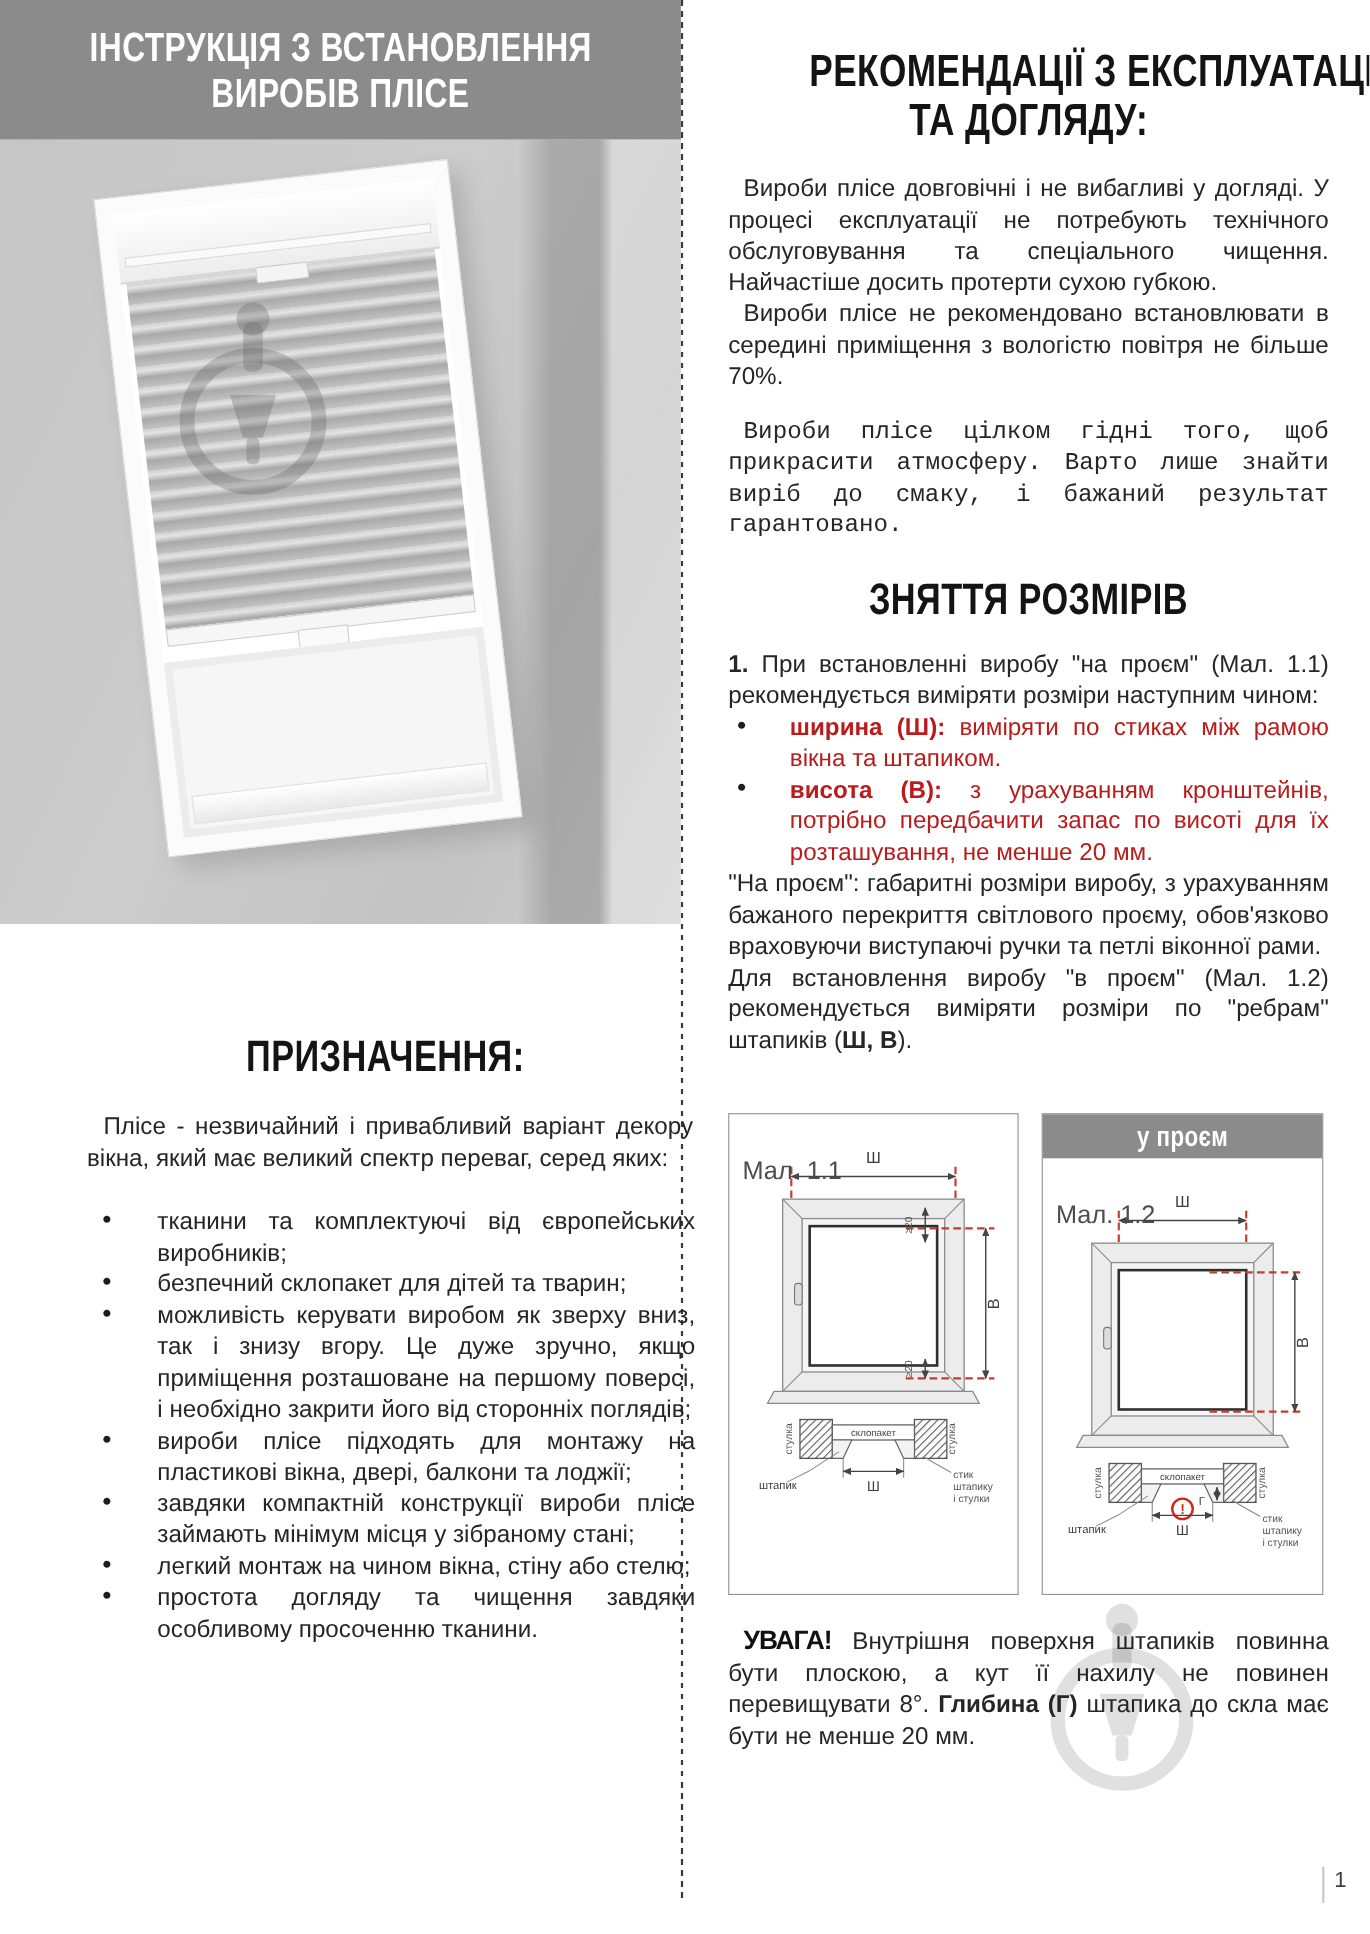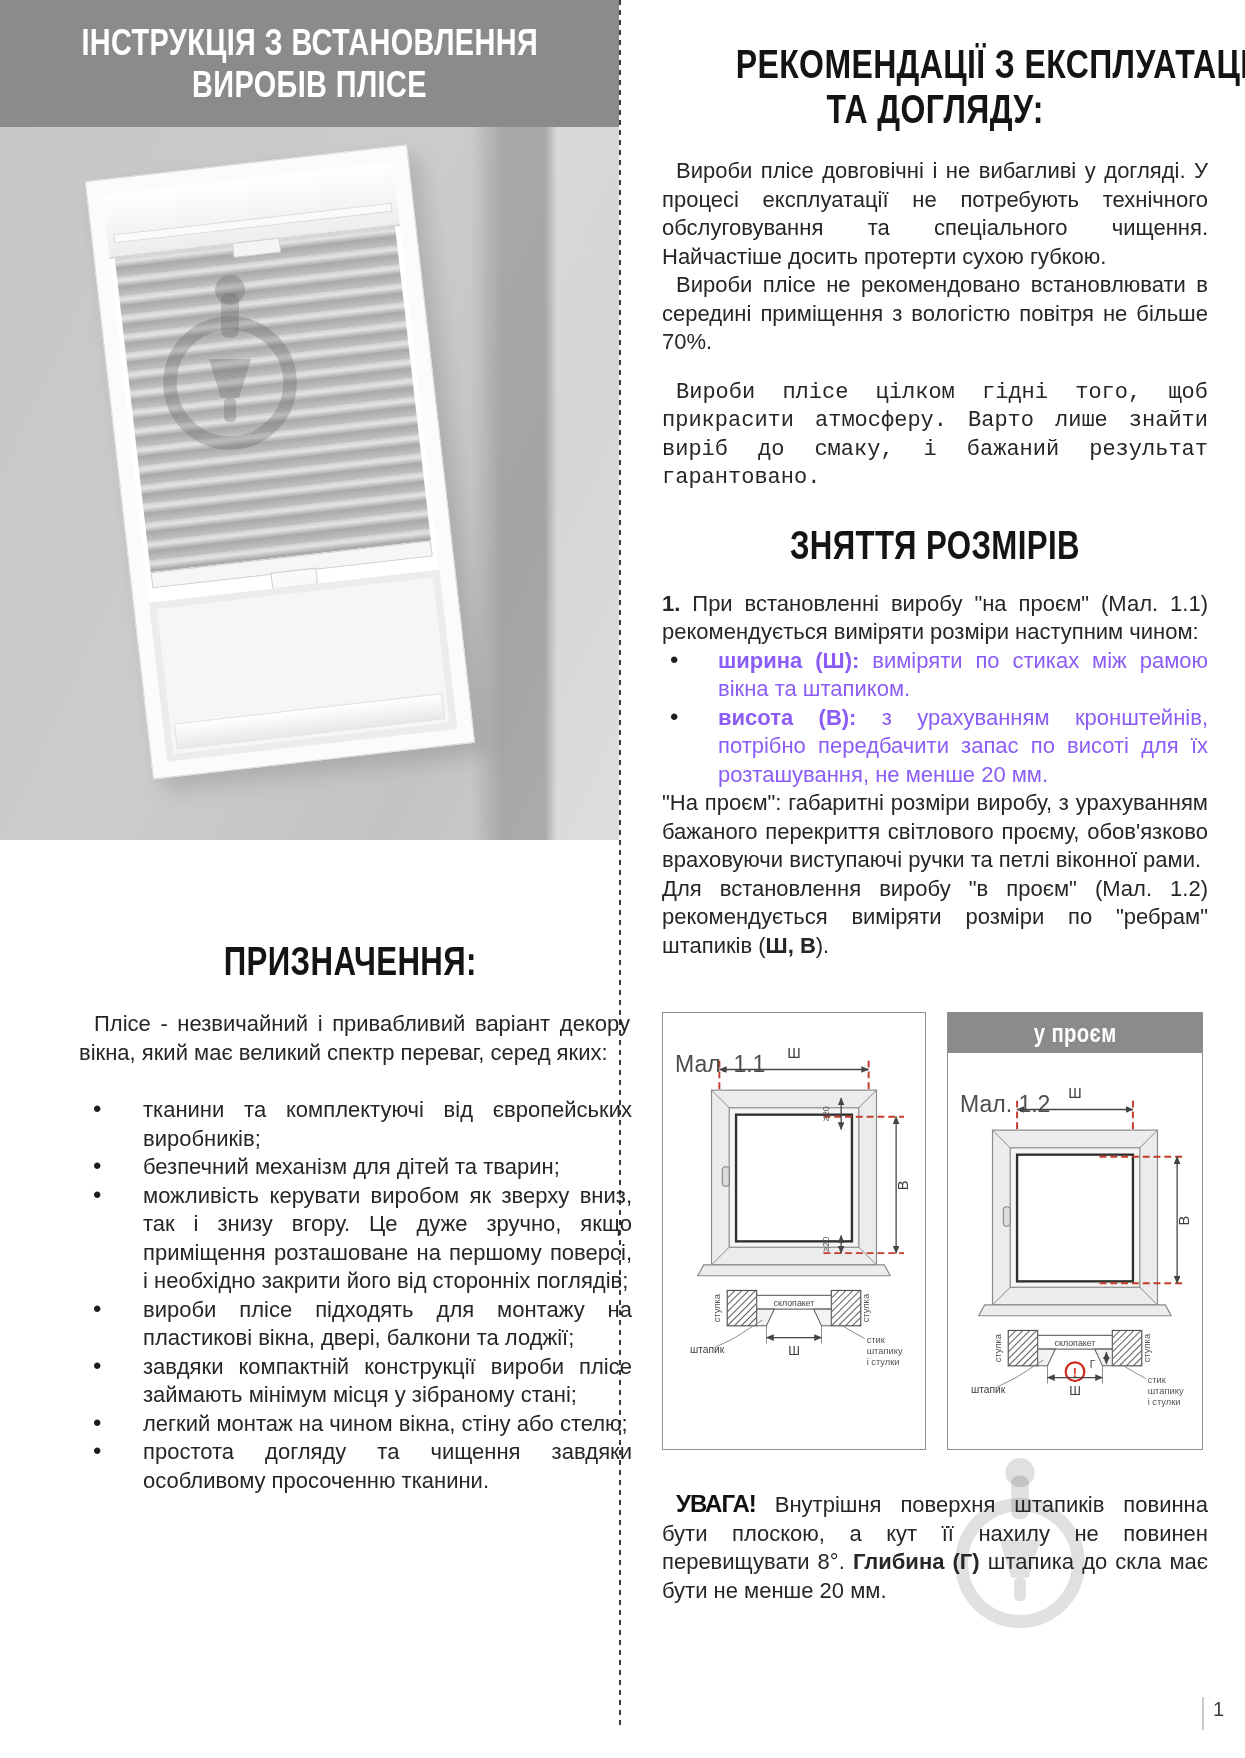--- a/index.html
+++ b/index.html
@@ -54,21 +54,21 @@
   .plist .li:before{content:"\2022";position:absolute;left:12px;top:-1px;font-size:24px;color:#1d1d1d;}
 
   
   .rcol{position:absolute;left:662px;top:0;width:546px;z-index:1;}
   .rtitle{text-align:center;font-size:41px;line-height:45px;color:#141414;margin:42px 0 0 0;}
   .mtitle{text-align:center;font-size:40px;line-height:44px;color:#141414;margin:30px 0 0 0;}
   .p-care1{margin-top:25px;}
   .p-care3{margin-top:22px;font-family:Liberation Mono, monospace;}
   .p-m1{margin-top:23px;}
   .lead{font-weight:bold;}
-  .mlist .li{position:relative;padding-left:56px;font-size:22px;line-height:28.5px;text-align:justify;color:#8b5cf6;}
+  .mlist .li{position:relative;padding-left:56px;font-size:22px;line-height:28.5px;text-align:justify;color:#b91c1c;}
   .mlist .li:before{content:"\2022";position:absolute;left:8px;top:-1px;font-size:24px;color:#1d1d1d;}
 
   .figrow{display:flex;gap:21px;margin-top:52px;}
   .fig{background:#fff;border:1px solid #8f8f8f;}
   .fig1{width:262px;}
   .fig2{width:254px;}
   .fig-h{height:40px;background:#8b8b8b;display:flex;align-items:center;justify-content:center;color:#fff;font-size:26px;}
   .fig-b{position:relative;height:366px;}
   .fig-cap{position:absolute;top:8px;left:12px;font-size:23px;color:#4d4d4d;}
   .figsvg{display:block;margin:30px auto 0 auto;width:236px;height:326px;}
@@ -87,21 +87,21 @@
   .thin{stroke:#8a8a8a;stroke-width:1;fill:none;}
   .frame{fill:#ececec;stroke:#8a8a8a;stroke-width:1.2;}
   .frame2{fill:#f5f5f5;stroke:#8a8a8a;stroke-width:1.2;}
   .glassr{fill:#ffffff;stroke:#2f2f2f;stroke-width:2.4;}
   .glass2{fill:#fff;stroke:#666;stroke-width:1.2;}
   .handle{fill:#dcdcdc;stroke:#777;stroke-width:1;}
   .wedge{fill:#f3f3f3;stroke:#666;stroke-width:1.1;}
   .redc{fill:none;stroke:#d02818;stroke-width:2.2;}
   .hrect{stroke:#555;stroke-width:1.2;}
 
-  .warn{margin-top:40px;position:relative;z-index:1;}
+  .warn{margin-top:28px;position:relative;z-index:1;}
   .warn .wlead{font-weight:bold;font-size:24px;letter-spacing:-1px;color:#111;}
 
   .foot-line{position:absolute;left:1202px;top:1697px;width:2px;height:61px;background:#c9c9c9;}
   .foot-num{position:absolute;left:1213px;top:1698px;font-size:20px;color:#3f3f3f;}
 </style>
 </head>
 <body>
 
 <div id="page">
   <div class="divider"></div>
@@ -131,21 +131,21 @@
         <rect x="46" y="88" width="8" height="16" rx="3" fill="currentColor"></rect>
       </svg>
     </div>
   </div>
 
   <div class="purpose">
     <h2 class="ptitle"><span class="cond">ПРИЗНАЧЕННЯ:</span></h2>
     <p class="jp pintro">Плісе - незвичайний і привабливий варіант декору вікна, який має великий спектр переваг, серед яких:</p>
     <div class="plist">
       <div class="li">тканини та комплектуючі від європейських виробників;</div>
-      <div class="li">безпечний механізм для дітей та тварин;</div>
+      <div class="li">безпечний склопакет для дітей та тварин;</div>
       <div class="li">можливість керувати виробом як зверху вниз, так і знизу вгору. Це дуже зручно, якщо приміщення розташоване на першому поверсі, і необхідно закрити його від сторонніх поглядів;</div>
       <div class="li">вироби плісе підходять для монтажу на пластикові вікна, двері, балкони та лоджії;</div>
       <div class="li">завдяки компактній конструкції вироби плісе займають мінімум місця у зібраному стані;</div>
       <div class="li">легкий монтаж на чином вікна, стіну або стелю;</div>
       <div class="li">простота догляду та чищення завдяки особливому просоченню тканини.</div>
     </div>
   </div>
 
   <div class="rcol">
     <h1 class="rtitle">

